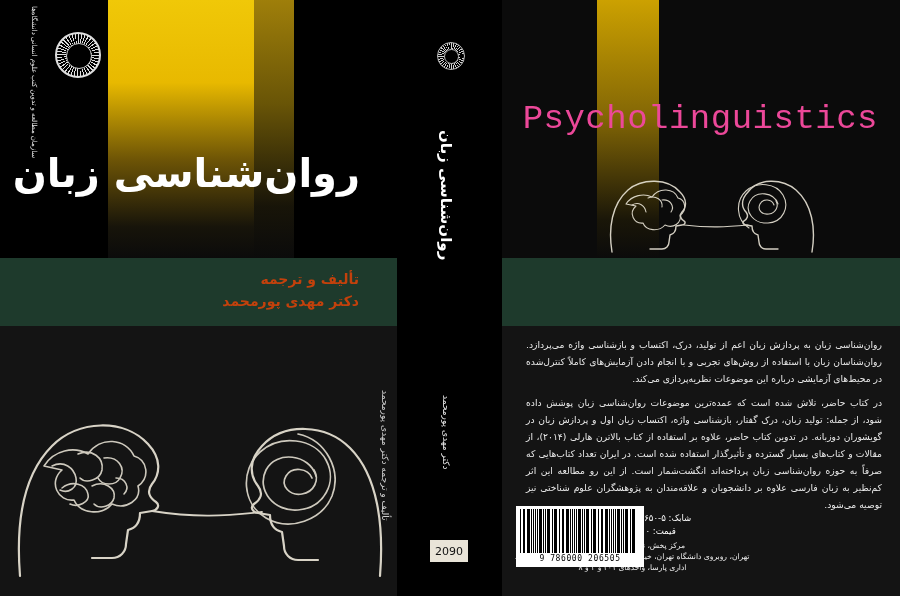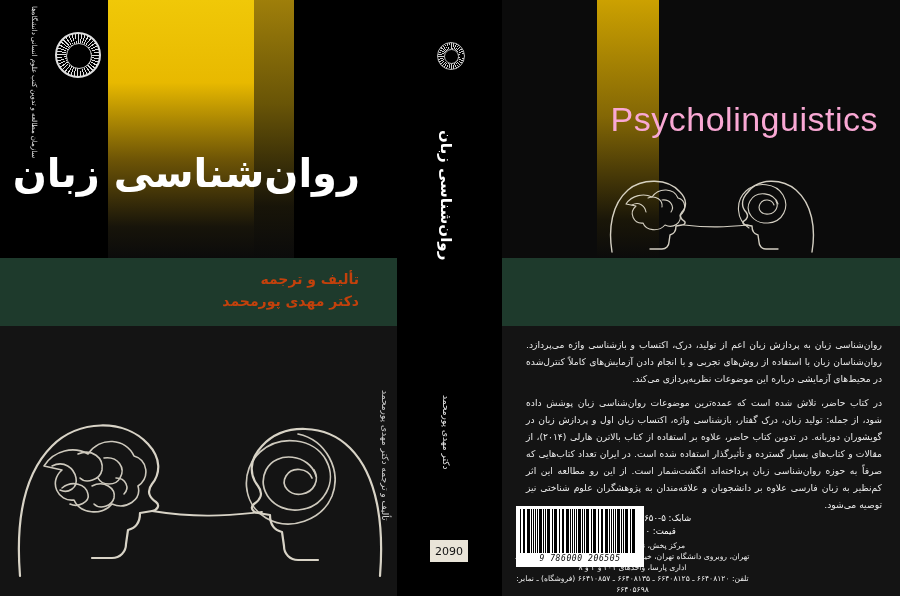--- a/index.html
+++ b/index.html
@@ -47,43 +47,43 @@
   .spine-author{position:absolute;left:44px;top:395px;color:#e8e8e8;font-size:9px;
      writing-mode:vertical-rl;text-orientation:mixed;direction:rtl;white-space:nowrap;font-family:"DejaVu Sans",sans-serif;}
   .spine-num{position:absolute;left:33px;top:540px;width:38px;height:22px;background:#e9e4d8;color:#111;
      font-size:11px;display:flex;align-items:center;justify-content:center;font-family:"DejaVu Sans",sans-serif;}
 
   
   .front{position:absolute;left:502px;top:0;width:398px;height:596px;background:#0d0d0d;overflow:hidden;}
   .fc-top{position:absolute;left:0;top:0;width:398px;height:258px;background:#0b0b0b;overflow:hidden;}
   .fc-gold{position:absolute;left:95px;top:0;width:62px;height:258px;
     background:linear-gradient(to bottom,#d6a900 0%,#8a6c05 45%,#1b1708 85%,#0b0b0b 100%);opacity:.95;}
-  .fc-title{position:absolute;left:0;top:100px;width:376px;text-align:right;color:#f9a8d4;
-    font-family:Liberation Sans, sans-serif;font-size:34px;letter-spacing:.5px;}
+  .fc-title{position:absolute;left:0;top:100px;width:376px;text-align:right;color:#ec4899;
+    font-family:Liberation Mono, monospace;font-size:34px;letter-spacing:.5px;}
 
   .fc-green{position:absolute;left:0;top:258px;width:398px;height:68px;background:#1e3a2c;}
   .fc-author{position:absolute;left:0;top:284px;width:398px;text-align:center;color:#fff;
     font-size:15px;letter-spacing:.4px;font-family:"Liberation Sans",sans-serif;}
 
   .fc-body{position:absolute;left:0;top:326px;width:398px;height:270px;background:#141414;}
   .fc-para{position:absolute;right:18px;width:356px;direction:rtl;text-align:justify;color:#ececec;
     font-size:9.2px;line-height:17px;font-family:"DejaVu Sans",sans-serif;}
   .fc-p1{top:336px;}
   .fc-p2{top:394px;}
 
   .isbn-block{position:absolute;right:150px;top:512px;width:220px;direction:rtl;text-align:center;
     color:#fff;font-size:8.6px;line-height:13px;font-family:"DejaVu Sans",sans-serif;}
   .isbn-line{white-space:nowrap;}
   .addr{position:absolute;right:150px;top:540px;width:235px;direction:rtl;text-align:center;color:#eee;
     font-size:7.6px;line-height:11px;font-family:"DejaVu Sans",sans-serif;}
 
   .barcode{position:absolute;left:14px;top:506px;width:120px;height:58px;background:#fff;padding:3px 4px 0 4px;}
   .bars{position:relative;width:120px;height:44px;}
   .bars i{position:absolute;top:0;height:44px;background:#000;display:block;}
-  .bc-num{text-align:center;font-size:8px;font-family:"DejaVu Sans Mono",monospace;color:#000;letter-spacing:.6px;margin-top:1px;font-style:italic;}
+  .bc-num{text-align:center;font-size:8px;font-family:"DejaVu Sans Mono",monospace;color:#000;letter-spacing:.6px;margin-top:1px;}
 
   
   .chalk{stroke:#e9e4d6;fill:none;stroke-linecap:round;stroke-linejoin:round;}
 </style>
 </head>
 <body>
 
 <div id="page">
 
   <div class="back-cover">
@@ -199,21 +199,20 @@
     <div class="fc-para fc-p2">در کتاب حاضر، تلاش شده است که عمده‌ترین موضوعات روان‌شناسی زبان پوشش داده شود، از جمله: تولید زبان، درک گفتار، بازشناسی واژه، اکتساب زبان اول و پردازش زبان در گویشوران دوزبانه. در تدوین کتاب حاضر، علاوه بر استفاده از کتاب بالاترن هارلی (۲۰۱۴)، از مقالات و کتاب‌های بسیار گسترده و تأثیرگذار استفاده شده است. در ایران تعداد کتاب‌هایی که صرفاً به حوزه روان‌شناسی زبان پرداخته‌اند انگشت‌شمار است. از این رو مطالعه این اثر کم‌نظیر به زبان فارسی علاوه بر دانشجویان و علاقه‌مندان به پژوهشگران علوم شناختی نیز توصیه می‌شود.</div>
 
     <div class="isbn-block">
       <div class="isbn-line">شابک: ۵-۲۰۶۵۰-۶۰۰۰-۹۷۸-۰</div>
       <div class="isbn-line">قیمت: ۳۰۰۰۰۰ ریال</div>
     </div>
 
     <div class="addr">
       <div>مرکز پخش، نمایشگاه و فروشگاه</div>
       <div>تهران، روبروی دانشگاه تهران، خیابان فخر رازی و دانشگاه، مجتمع تجاری ـ اداری پارسا، واحدهای ۲۰۱ و ۲ و ۸</div>
-      <div>تلفن: ۶۶۴۰۸۱۲۰ ـ ۶۶۴۰۸۱۲۵ ـ ۶۶۴۰۸۱۳۵ ـ ۶۶۴۱۰۸۵۷ (فروشگاه) ـ نمابر: ۶۶۴۰۵۶۹۸</div>
     </div>
 
     <div class="barcode">
       <div class="bars" id="bars">
           <i style="left: 0px; width: 1px;"></i>
           <i style="left: 3px; width: 2px;"></i>
           <i style="left: 7px; width: 3px;"></i>
           <i style="left: 11px; width: 1px;"></i>
           <i style="left: 13px; width: 1px;"></i>
           <i style="left: 15px; width: 1px;"></i>

